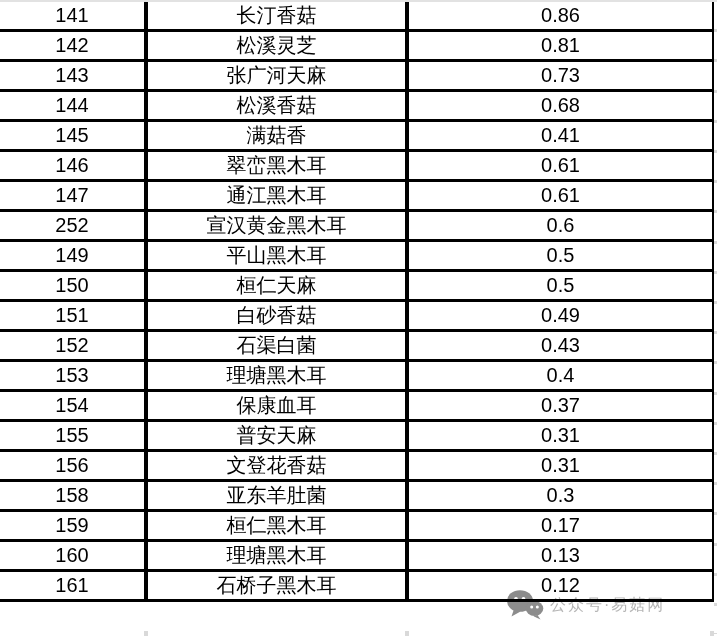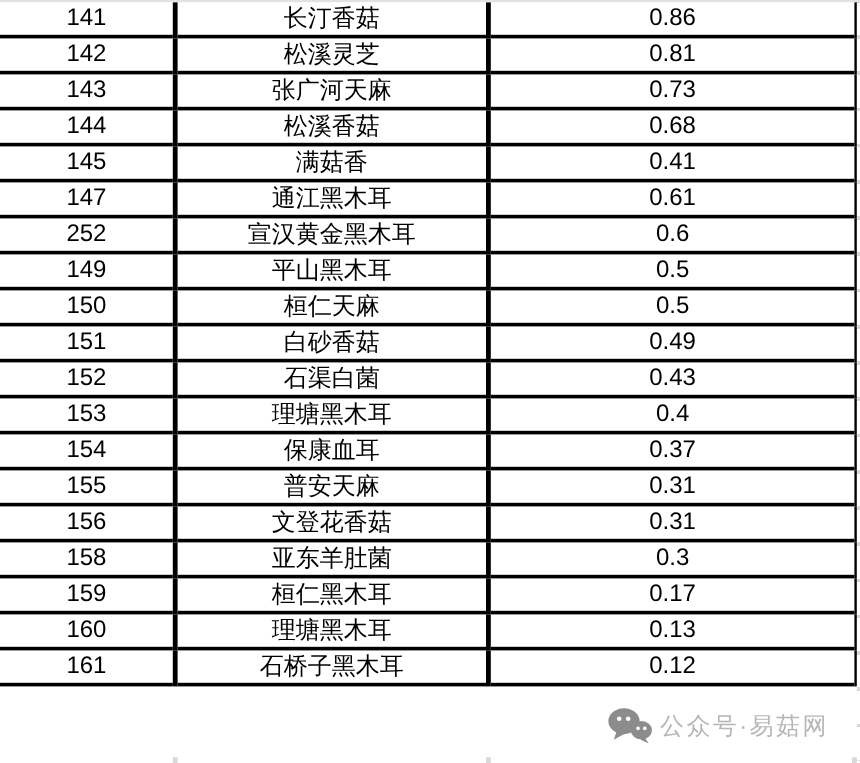--- a/index.html
+++ b/index.html
@@ -66,21 +66,21 @@
     left: 506px; top: 589px;
     display: flex;
     align-items: center;
     gap: 6px;
     z-index: 5;
     mix-blend-mode: multiply;
     pointer-events: none;
   }
   .watermark-text {
     color: #b6b6b6;
-    font-size: 20px;
+    font-size: 16px;
     letter-spacing: 2px;
     white-space: nowrap;
   }
 </style>
 </head>
 <body>
 
 <div class="stage">
 
   <div class="top-strip"></div>
@@ -109,20 +109,25 @@
     </tr>
         <tr>
       <td class="c-rank">144</td>
       <td class="c-name">松溪香菇</td>
       <td class="c-value">0.68</td>
     </tr>
         <tr>
       <td class="c-rank">145</td>
       <td class="c-name">满菇香</td>
       <td class="c-value">0.41</td>
+    </tr>
+        <tr>
+      <td class="c-rank">146</td>
+      <td class="c-name">翠峦黑木耳</td>
+      <td class="c-value">0.61</td>
     </tr>
         <tr>
       <td class="c-rank">147</td>
       <td class="c-name">通江黑木耳</td>
       <td class="c-value">0.61</td>
     </tr>
         <tr>
       <td class="c-rank">252</td>
       <td class="c-name">宣汉黄金黑木耳</td>
       <td class="c-value">0.6</td>

